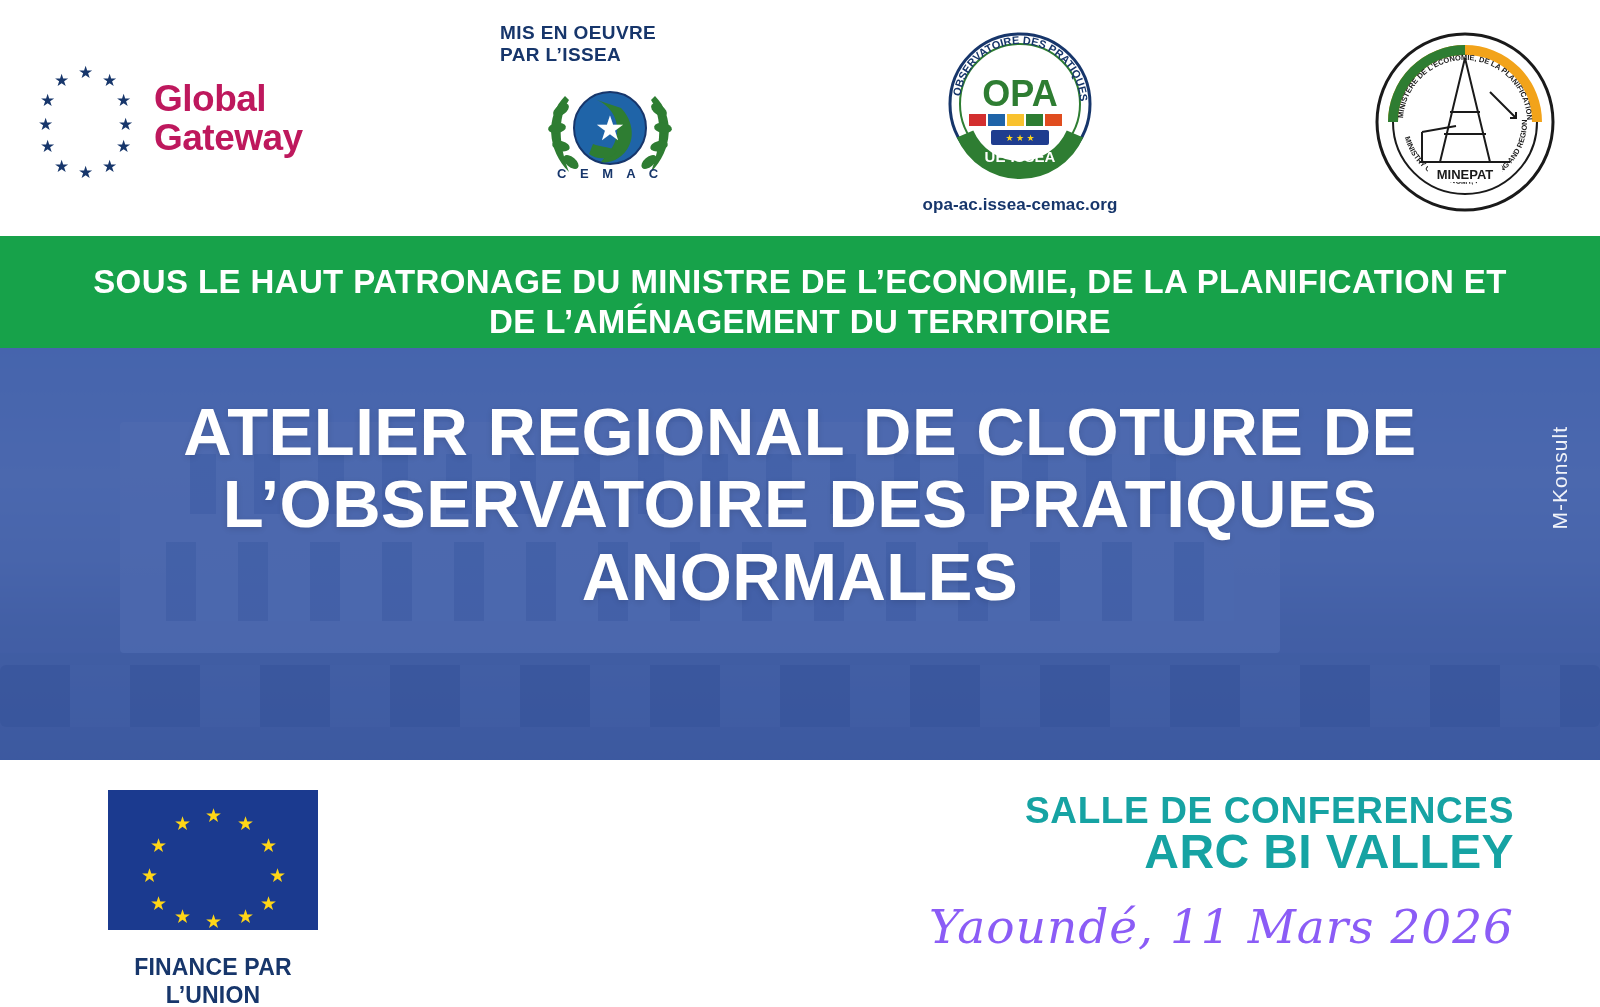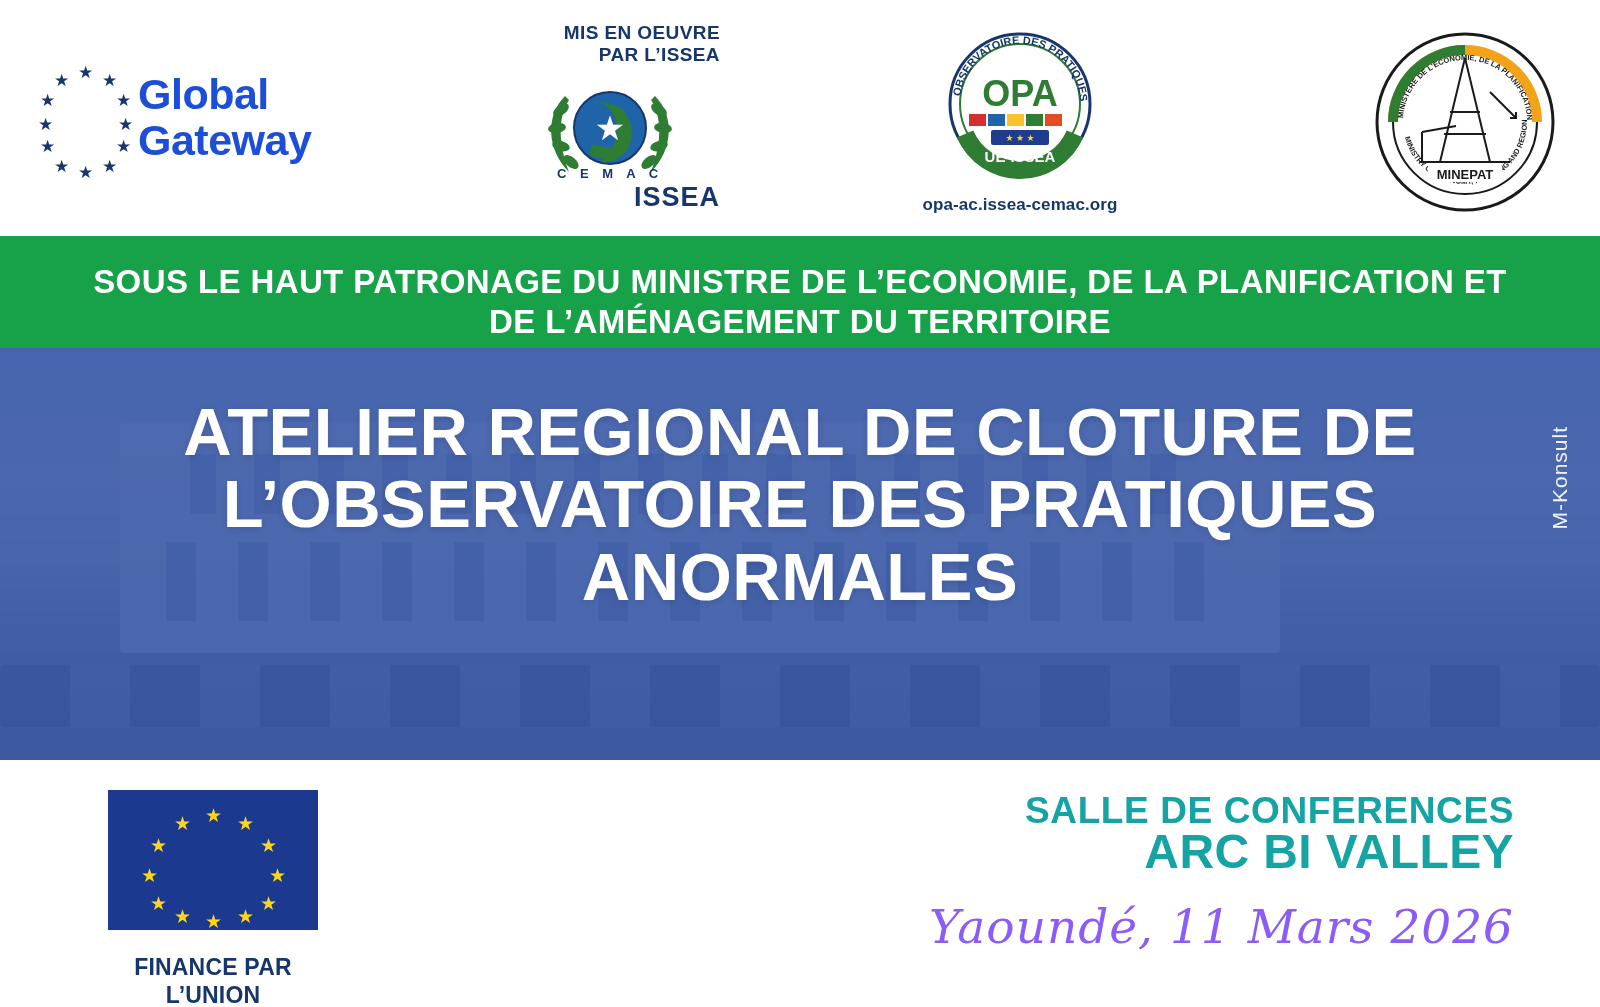--- a/index.html
+++ b/index.html
@@ -42,35 +42,35 @@
     height: 108px;
     flex: none;
   }
   .gg-stars span {
     position: absolute;
     color: #17366b;
     font-size: 17px;
     line-height: 1;
   }
   .gg-text {
-    margin-left: 6px;
-    color: #1d4ed8;
-    font-weight: bold;
-    font-size: 43px;
+    margin-left: 22px;
+    color: #be185d;
+    font-weight: bold;
+    font-size: 37px;
     line-height: 1.06;
     letter-spacing: -0.5px;
   }
 
   
   .issea-logo {
     position: absolute;
     left: 500px;
     top: 22px;
     width: 220px;
-    text-align: right;
+    text-align: left;
   }
   .issea-top {
     color: #17366b;
     font-weight: bold;
     font-size: 19px;
     line-height: 1.15;
     letter-spacing: 0.4px;
   }
   .issea-emblem {
     position: relative;
@@ -330,21 +330,20 @@
 
         <circle cx="75" cy="58" r="36" fill="#1f64a8" stroke="#17366b" stroke-width="2"></circle>
         <path d="M62 30 c14 6 22 20 20 34 c-2 14 -12 22 -16 28 c10 2 22 -4 28 -16 c6 -12 2 -28 -8 -38 Z" fill="#2e7d32"></path>
         <path d="M58 74 c10 4 18 2 24 8 c-8 8 -20 8 -28 2 Z" fill="#2e7d32"></path>
 
         <text x="75" y="70" font-size="34" fill="#ffffff" text-anchor="middle" font-family="DejaVu Sans">★</text>
 
         <text x="75" y="108" font-size="13" fill="#17366b" text-anchor="middle" font-family="Liberation Sans" font-weight="bold" letter-spacing="5">C E M A C</text>
       </svg>
     </div>
-    <div class="issea-word">ISSEA</div>
   </div>
 
   <div class="opa-logo">
     <div class="opa-emblem">
       <svg width="175" height="152" viewBox="0 0 175 152" aria-hidden="true">
         <circle cx="87" cy="74" r="70" fill="#ffffff" stroke="#17366b" stroke-width="3"></circle>
         <circle cx="87" cy="74" r="60" fill="#ffffff" stroke="#2e7d32" stroke-width="2"></circle>
         <path id="opaArc" d="M 27 74 A 60 60 0 0 1 147 74" fill="none"></path>
         <text font-size="11" font-weight="bold" fill="#17366b" font-family="Liberation Sans">
           <textPath href="#opaArc" startOffset="4%">OBSERVATOIRE DES PRATIQUES ANORMALES</textPath>

